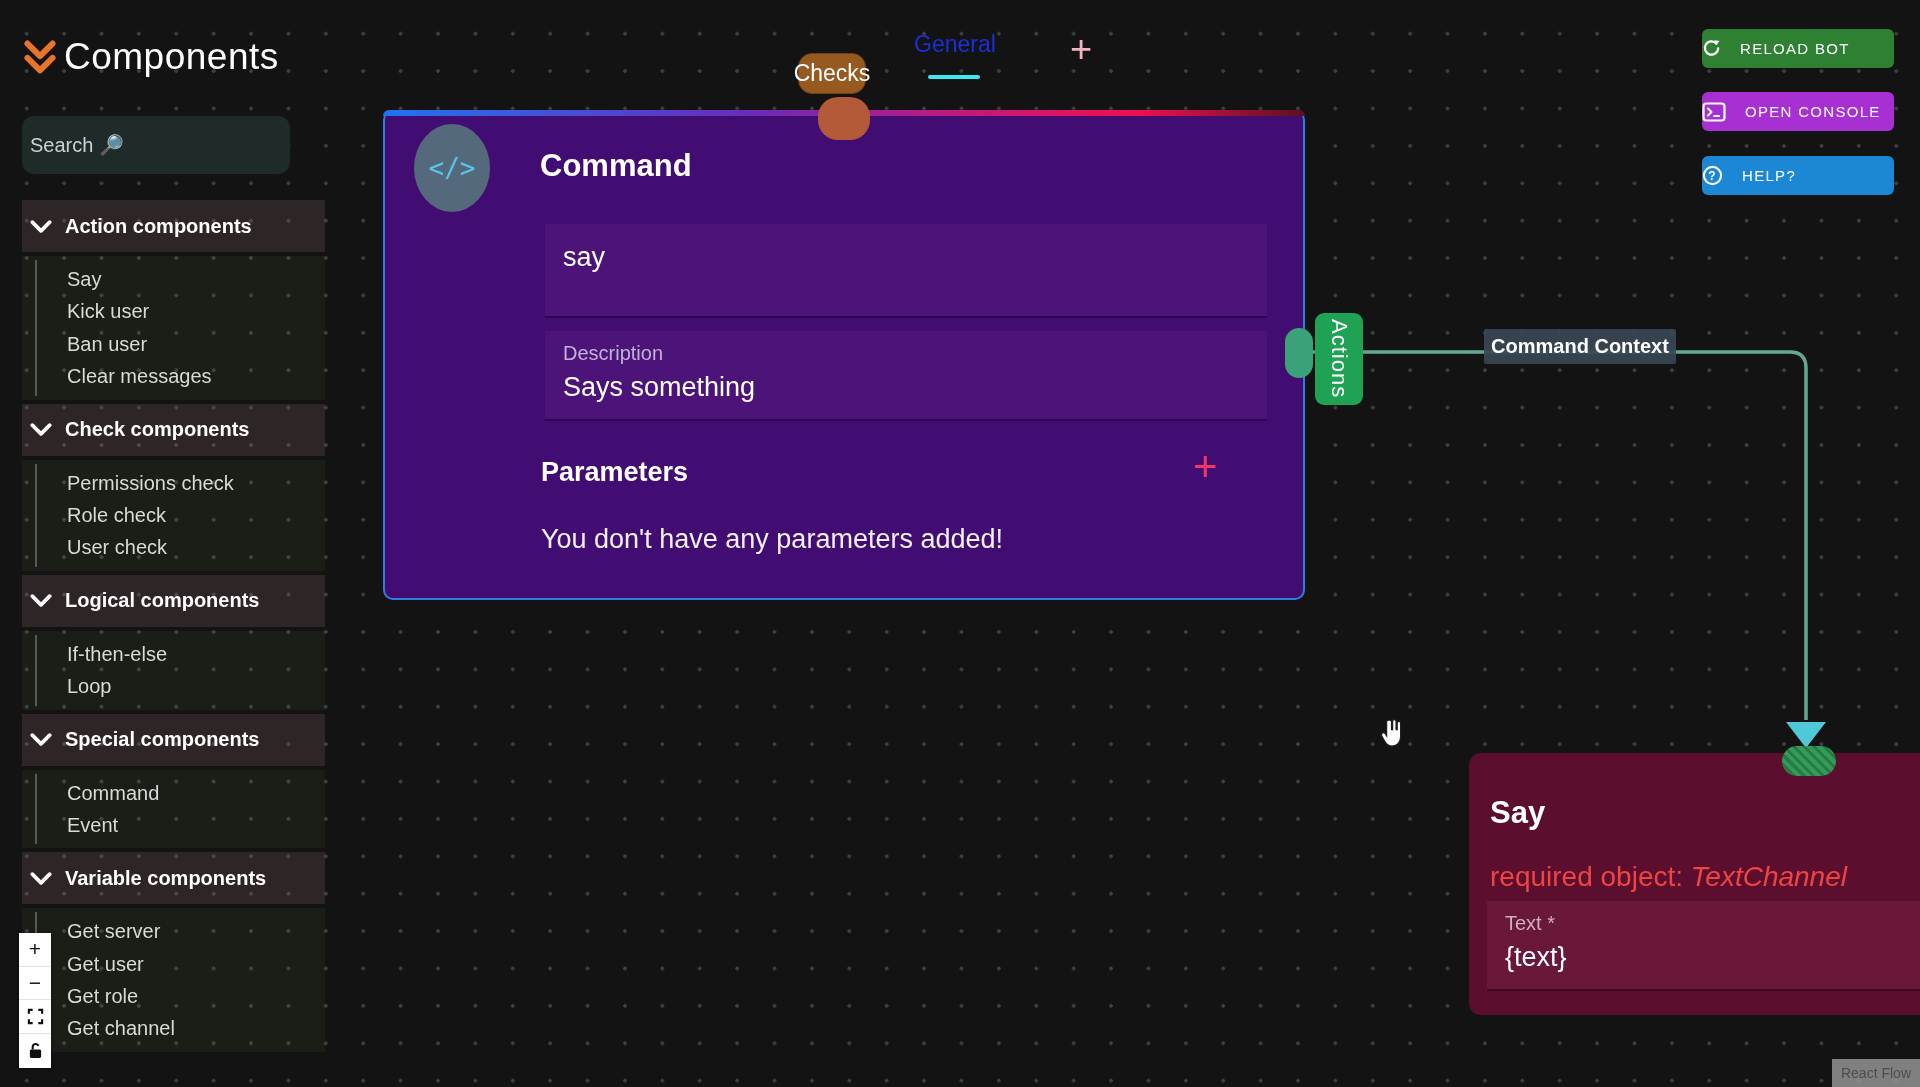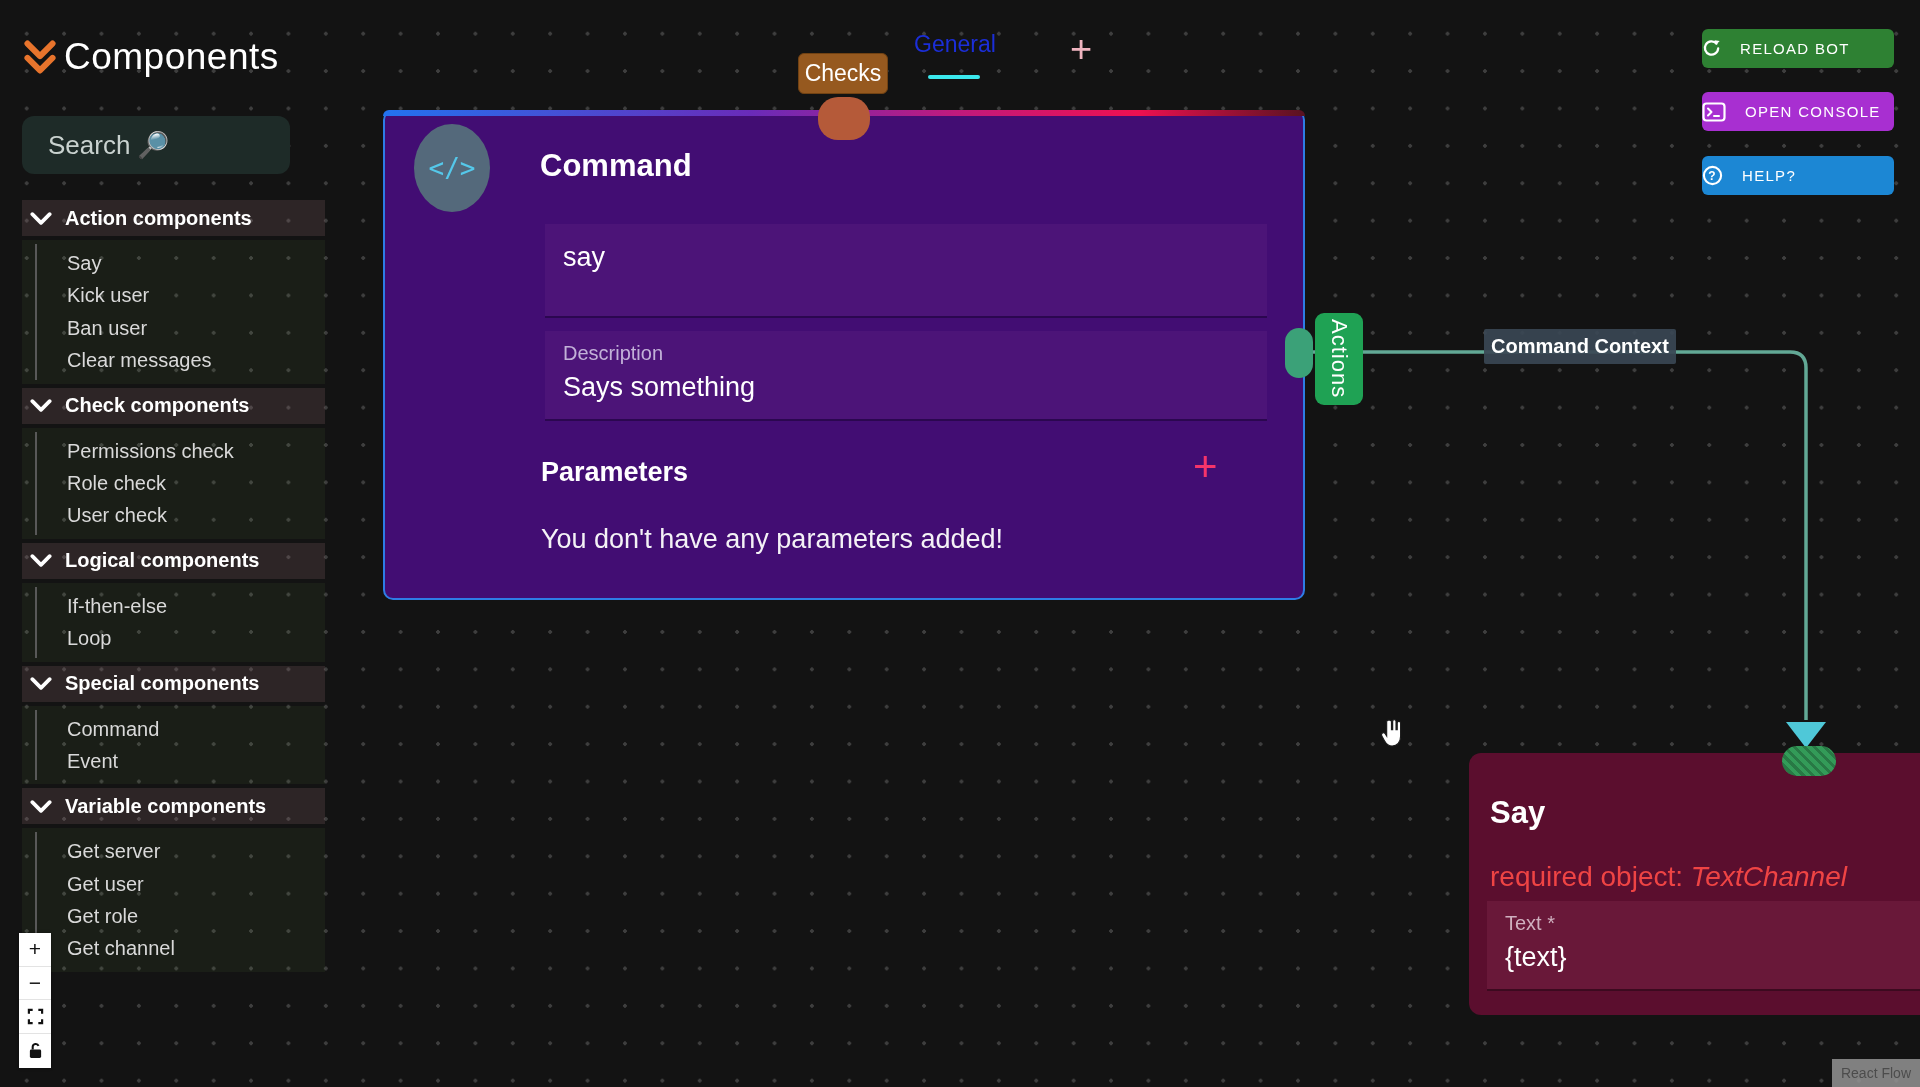--- a/index.html
+++ b/index.html
@@ -12,34 +12,34 @@
     background-position:8px 15px;
     position:relative;
     color:#fff;
   }
   .abs { position:absolute; }
 
   
   .components-header { left:22px; top:36px; display:flex; align-items:center; gap:6px; }
   .components-header h1 { font-size:37px; font-weight:400; color:#fff; letter-spacing:.5px; }
   .search-box { left:22px; top:116px; width:268px; height:58px; background:#1e2b28; border-radius:12px; display:flex; align-items:center; }
-  .search-box input { background:transparent; border:none; outline:none; color:#e8ecea; font-size:26px; padding:0 26px; width:100%; font-family:"Liberation Sans",sans-serif; }
+  .search-box input { background:transparent; border:none; outline:none; color:#e8ecea; font-size:20px; padding:0 8px; width:100%; font-family:"Liberation Sans",sans-serif; }
   .search-box input::placeholder { color:#c9d2cf; opacity:1; }
 
   .component-list { left:22px; top:200px; width:303px; }
-  .sec-header { height:36px; display:flex; align-items:center; gap:13px; padding-left:8px;
+  .sec-header { height:52px; display:flex; align-items:center; gap:13px; padding-left:8px;
                 background:rgba(150,112,116,0.20); cursor:pointer; }
   .sec-header .sec-label { font-size:20px; font-weight:700; color:#fff; }
   .sec-items { position:relative; background:rgba(125,185,90,0.07); padding:7px 0; margin:4px 0; }
   .sec-items::before { content:""; position:absolute; left:13px; top:4px; bottom:4px; width:2px; background:#585858; }
   .side-item { height:32.4px; line-height:32.4px; padding-left:45px; font-size:20px; color:#d9d9d9; cursor:pointer; white-space:nowrap; }
 
   
-  .checks-tab { left:798px; top:53px; width:90px; height:41px; background:#96591f; border:1px solid #714213;
-                border-radius:6px; color:#fff; font-size:23px; display:flex; align-items:center; justify-content:center; cursor:pointer; }
+  .checks-tab { left:798px; top:53px; width:68px; height:41px; background:#96591f; border:1px solid #714213;
+                border-radius:14px; color:#fff; font-size:23px; display:flex; align-items:center; justify-content:center; cursor:pointer; }
   .general-tab { left:914px; top:31px; color:#1b2ed8; font-size:23px; cursor:pointer; }
   .general-underline { left:928px; top:75px; width:52px; height:4px; background:#3be9ee; border-radius:2px; }
   .add-tab { left:1070px; top:30px; color:#efb4bf; font-size:38px; font-weight:300; cursor:pointer; line-height:1; }
 
   
   .tb-btn { left:1702px; width:192px; height:39px; border-radius:6px; display:flex; align-items:center; 
             gap:19px; color:#fff; font-size:15px; letter-spacing:1.3px; cursor:pointer; }
   .tb-reload  { top:29px;  background:#2e8133; }
   .tb-console { top:92px;  background:#a82fd1; }
   .tb-help    { top:156px; background:#1c87d4; }

